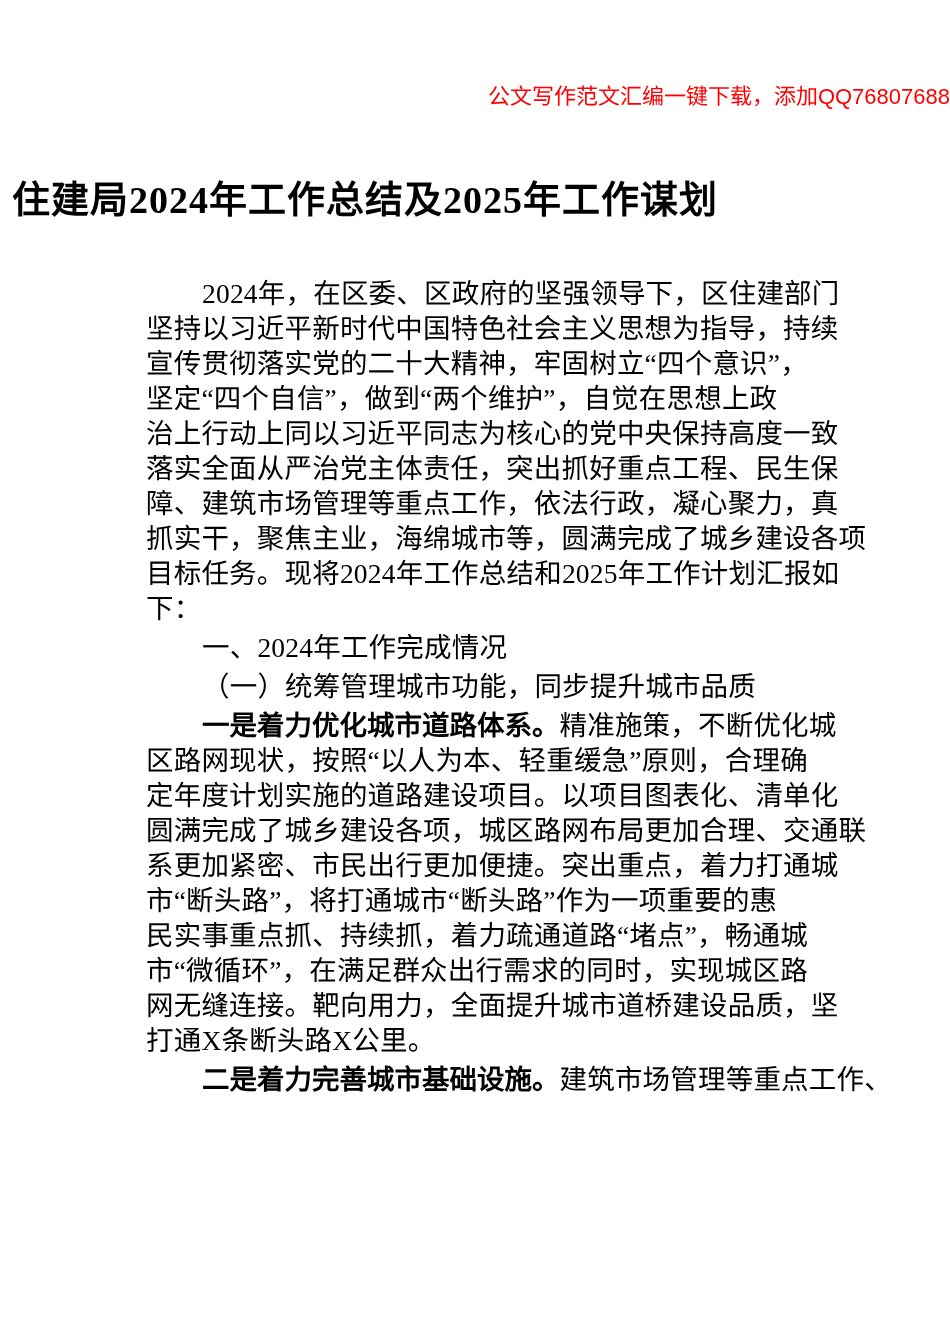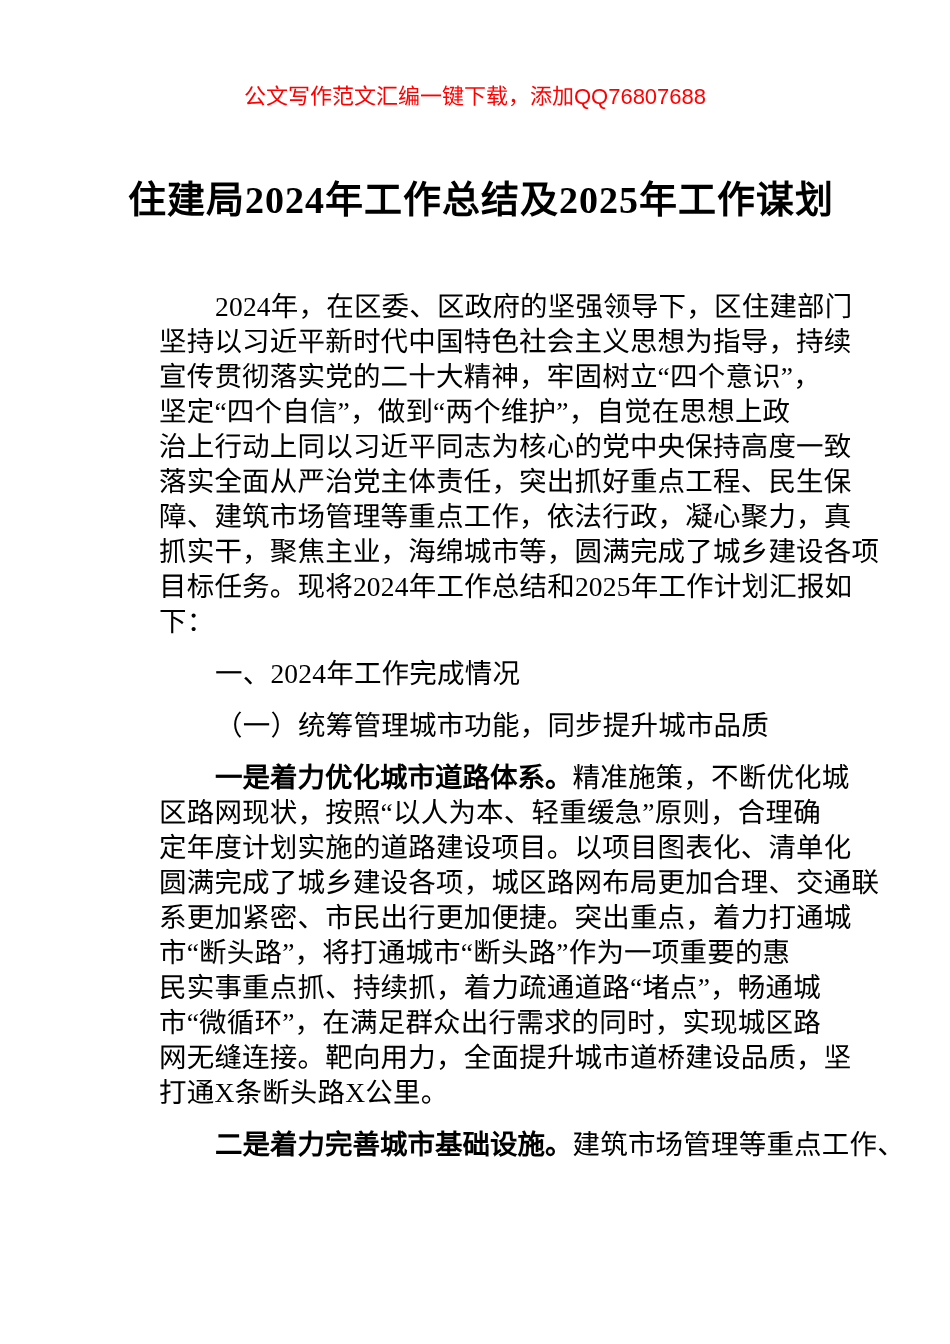--- a/index.html
+++ b/index.html
@@ -14,47 +14,47 @@
     background: #ffffff;
     overflow: hidden;
     font-family: "Liberation Serif", "DejaVu Serif", serif;
     color: #000000;
   }
   .red-notice {
     position: absolute;
     top: 84px;
     left: 0;
     right: 0;
-    text-align: center;
+    text-align: right;
     font-family: "Liberation Sans", "DejaVu Sans", sans-serif;
     font-size: 22px;
     line-height: 26px;
     font-weight: 400;
   }
   .doc-title {
     position: absolute;
     top: 176px;
     left: 12px;
     right: 0;
     margin: 0;
-    text-align: center;
+    text-align: left;
     font-family: "Liberation Serif", "DejaVu Serif", serif;
     font-weight: 700;
     font-size: 38px;
     line-height: 48px;
     letter-spacing: 1px;
   }
   .doc-body {
     position: absolute;
     top: 272px;
     left: 142px;
     width: 672px;
   }
   .para {
-    margin: 17px;
+    margin: 4px;
     padding: 0;
   }
   .line {
     height: 35px;
     line-height: 35px;
     font-size: 27.5px;
     white-space: nowrap;
     letter-spacing: 0.2px;
   }
   .line.indent {

